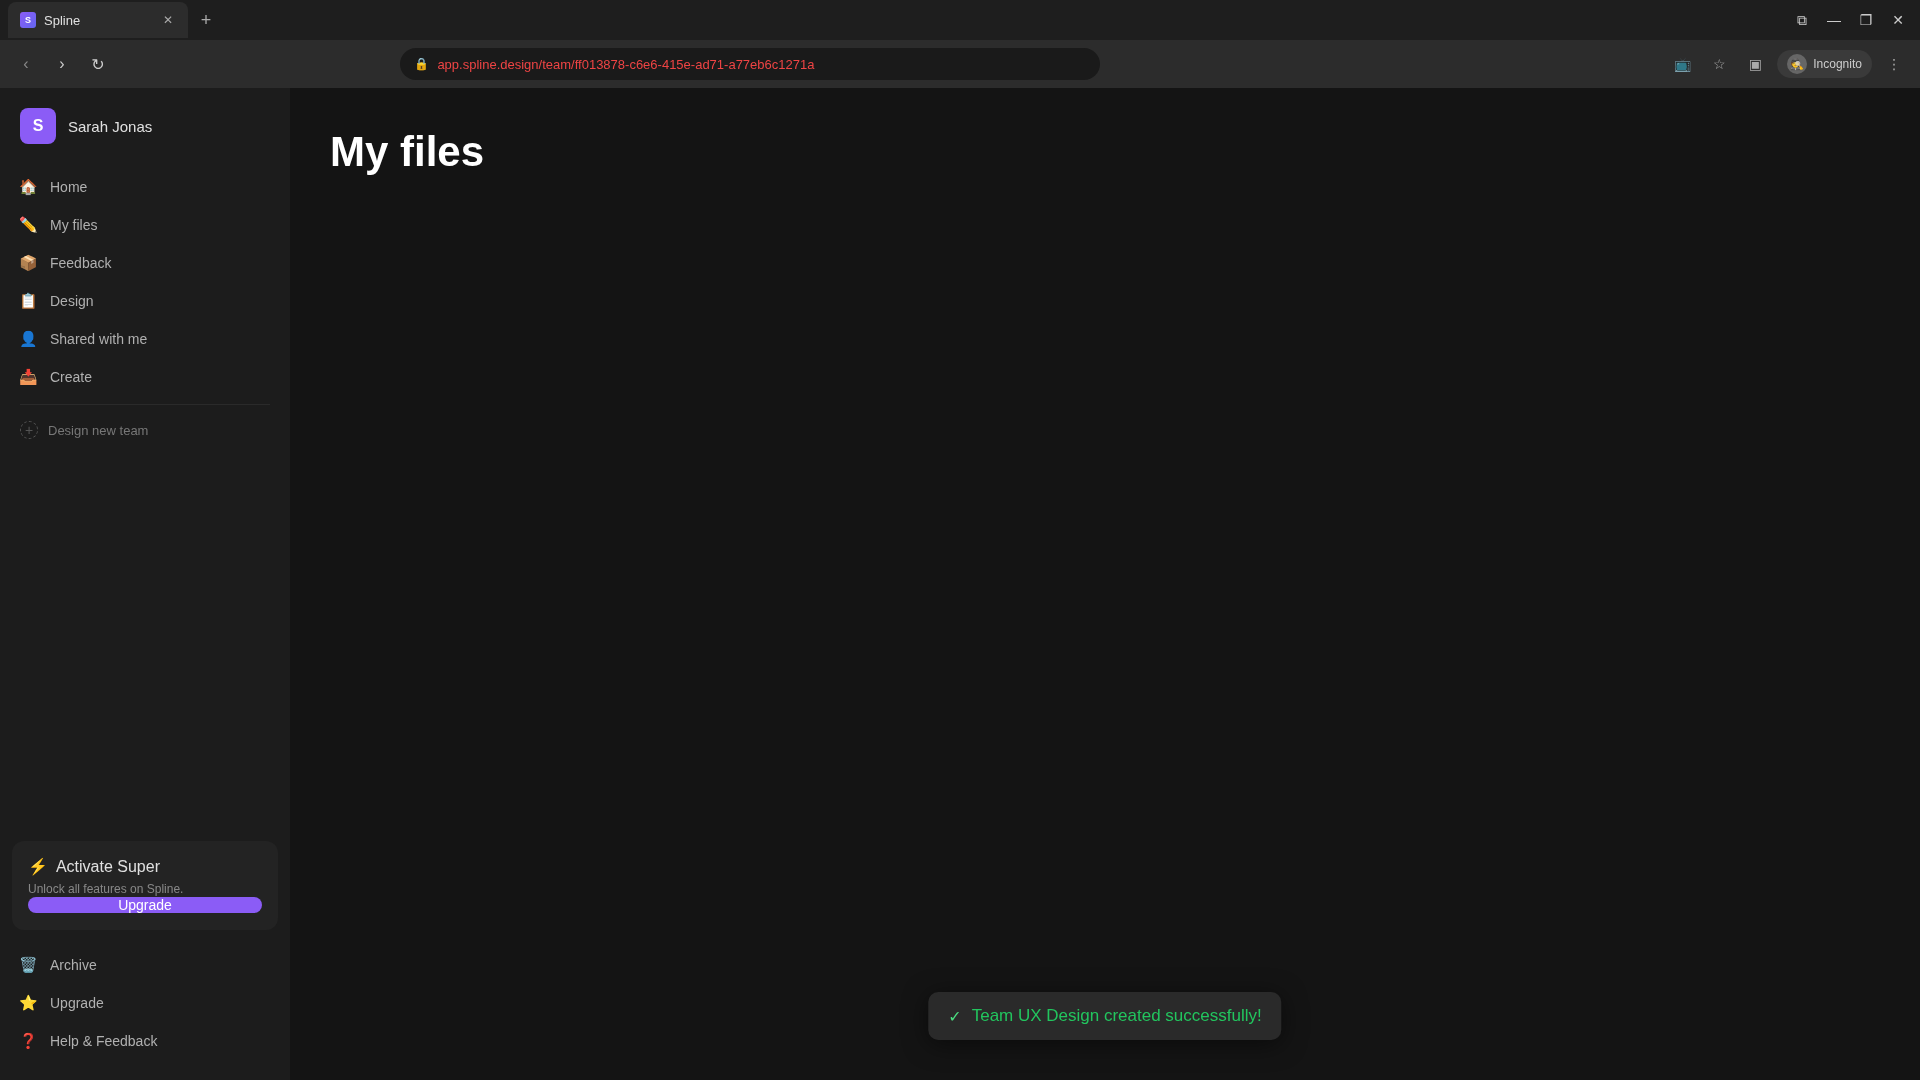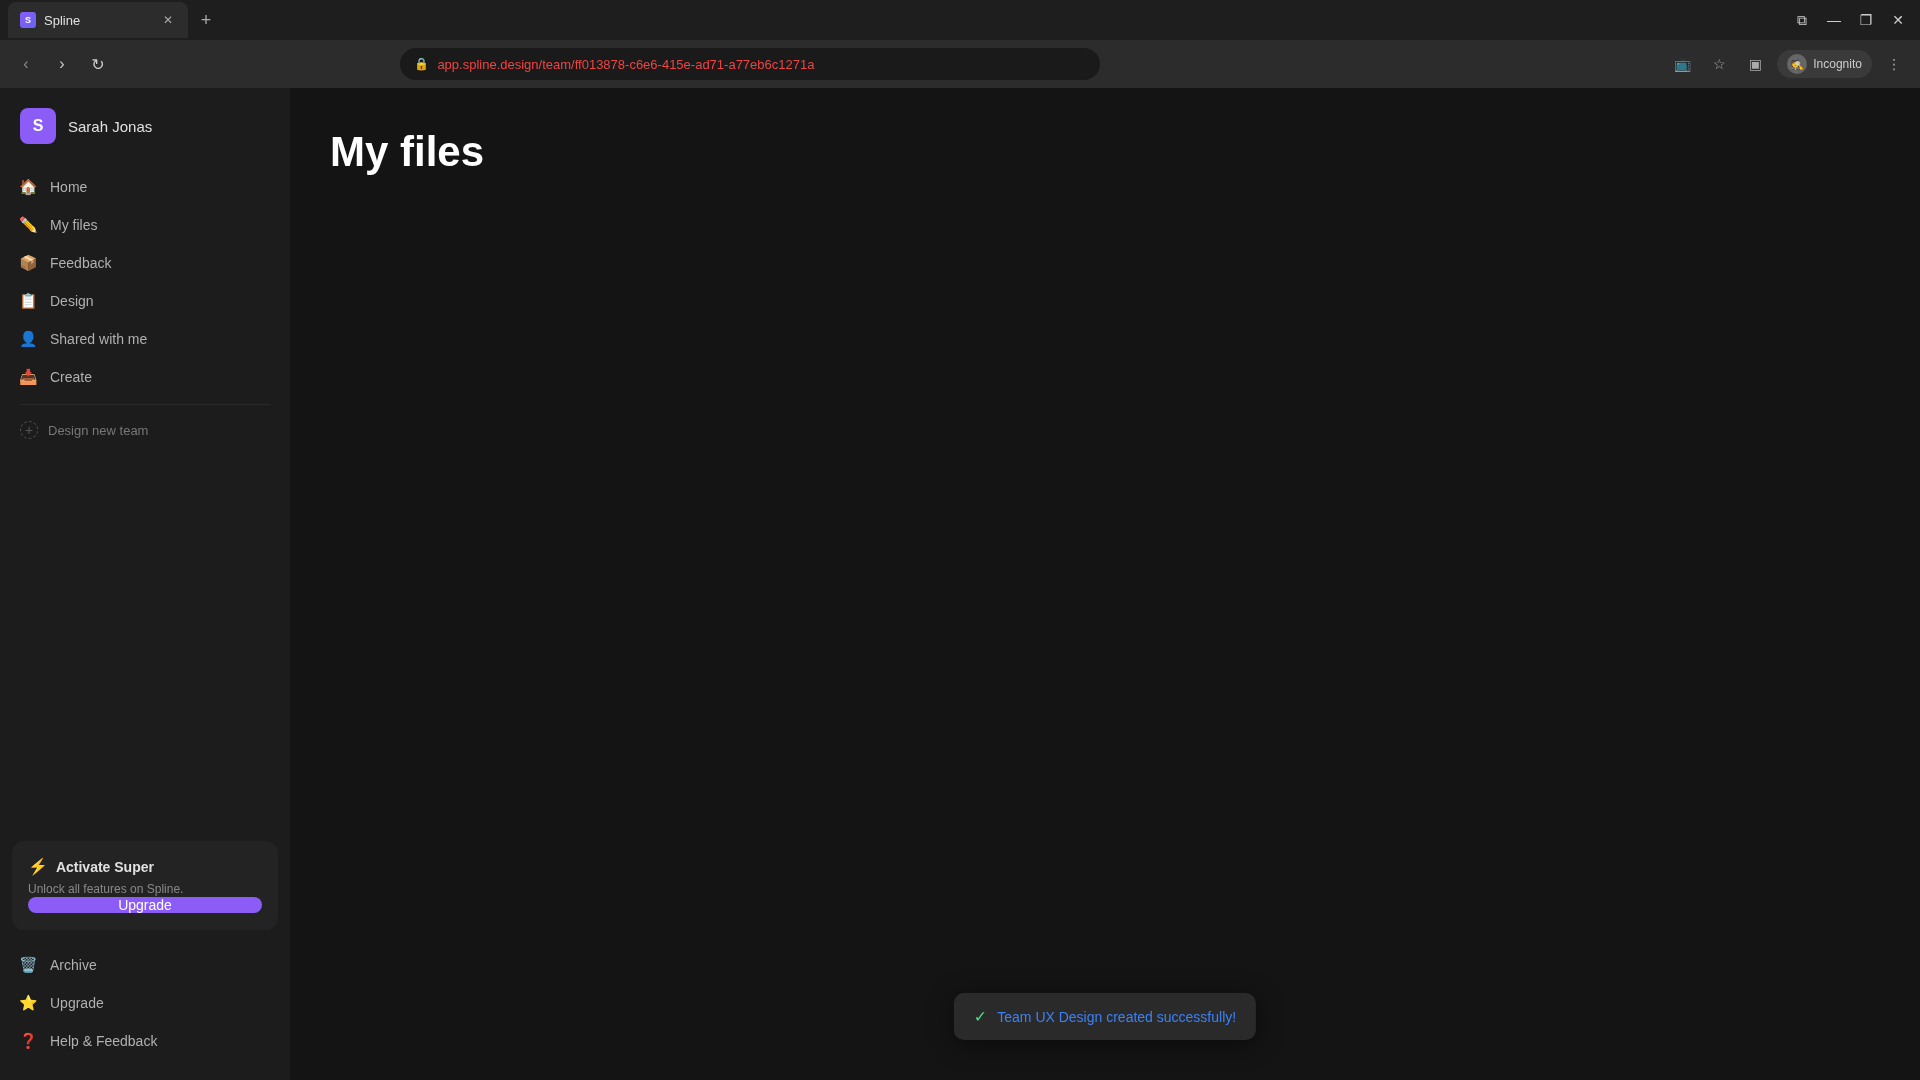--- a/index.html
+++ b/index.html
@@ -265,22 +265,22 @@
       margin-bottom: 6px;
     }
 
     .lightning-icon {
       color: #a78bfa;
       font-size: 16px;
     }
 
     .upgrade-title {
       color: #e0e0e0;
-      font-size: 14px;
-      font-weight: 700;
+      font-size: 16px;
+      font-weight: 400;
     }
 
     .upgrade-desc {
       color: #888;
       font-size: 12px;
     }
 
     .upgrade-btn {
       width: 100%;
       background: #8b5cf6;
@@ -329,22 +329,22 @@
       gap: 10px;
       box-shadow: 0 4px 24px rgba(0,0,0,0.5);
     }
 
     .toast-check {
       color: #4ade80;
       font-size: 16px;
     }
 
     .toast-text {
-      color: #3b82f6;
-      font-size: 14px;
+      color: #22c55e;
+      font-size: 17px;
     }
   </style>
 </head>
 <body>
 
 <div class="browser-chrome">
 
   <div class="tab-bar">
     <div class="tab">
       <div class="tab-favicon">

